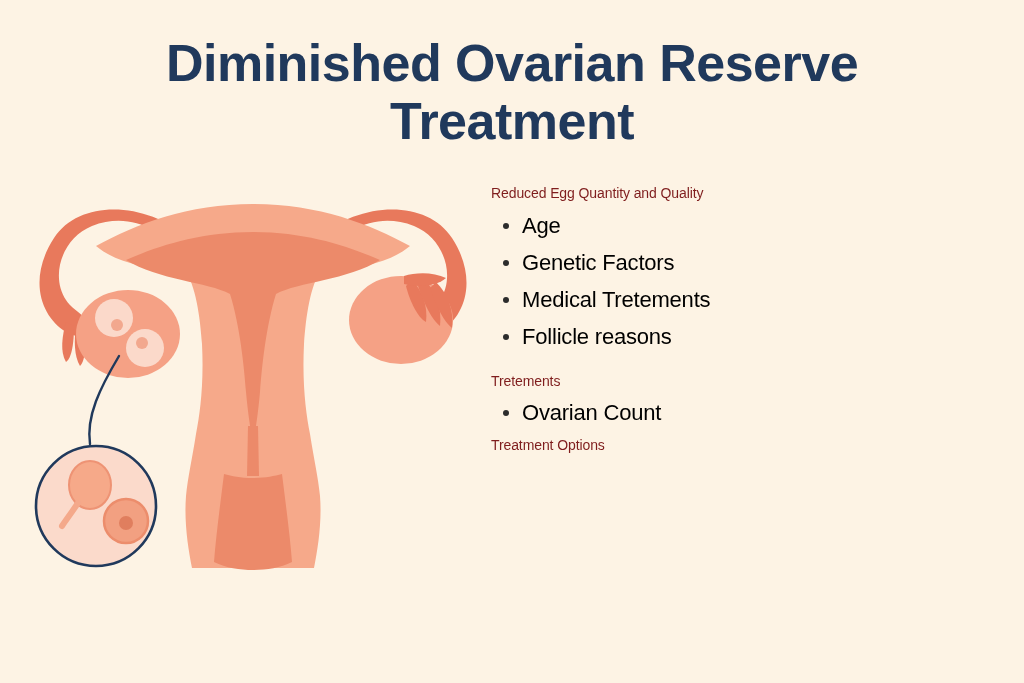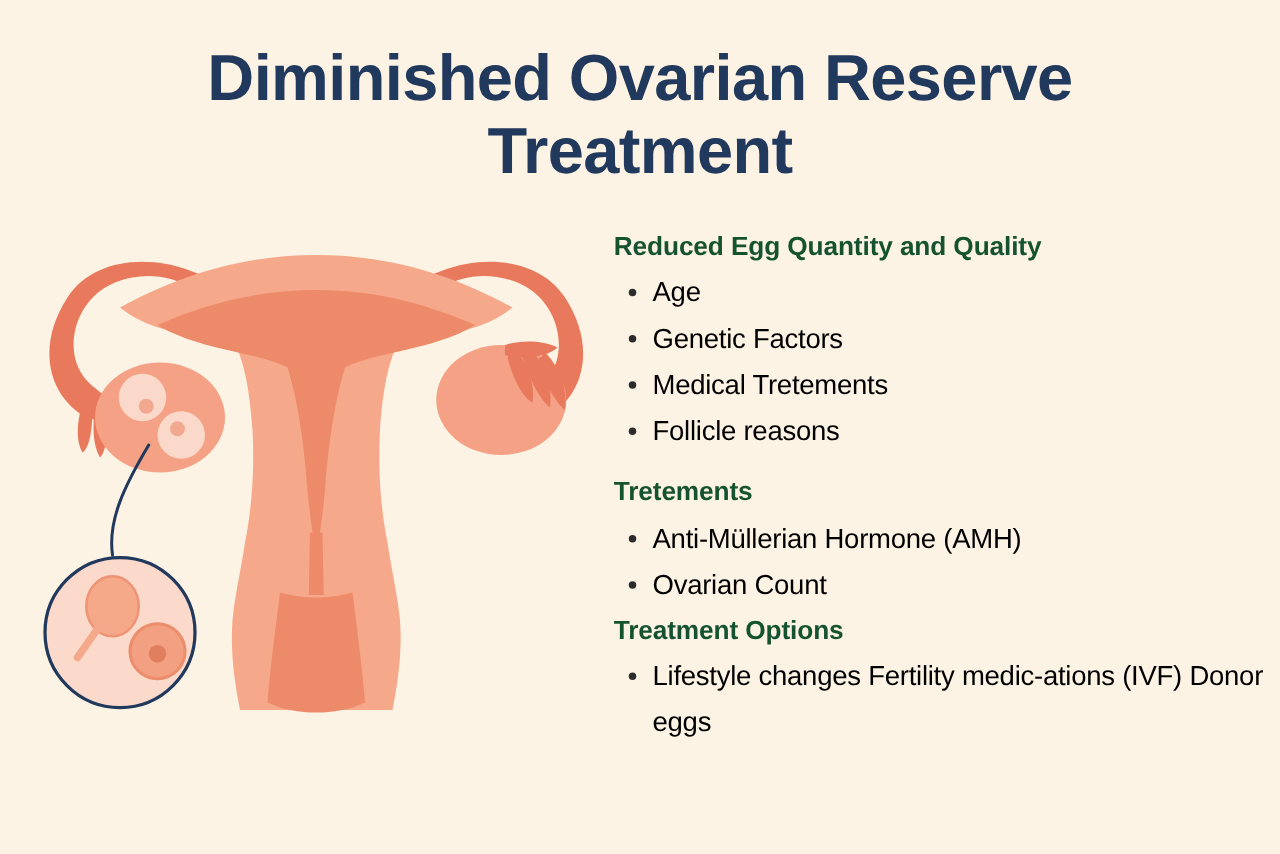--- a/index.html
+++ b/index.html
@@ -49,23 +49,23 @@
   .content {
     position: absolute;
     left: 491px;
     top: 185px;
     width: 520px;
   }
   .section {
     margin-bottom: 6px;
   }
   .section-heading {
-    font-size: 21px;
-    font-weight: bold;
-    color: #14532d;
+    font-size: 14px;
+    font-weight: normal;
+    color: #7f1d1d;
     letter-spacing: -0.1px;
     margin: 0 0 4px 0;
     line-height: 1.25;
   }
   .bullets {
     list-style: none;
     margin: 0;
     padding: 0;
   }
   .bullets li {
@@ -191,27 +191,23 @@
         <li>Age</li>
         <li>Genetic Factors</li>
         <li>Medical Tretements</li>
         <li>Follicle reasons</li>
       </ul>
     </div>
 
     <div class="section gap-diag">
       <div class="section-heading">Tretements</div>
       <ul class="bullets">
-        <li>Anti-Müllerian Hormone (AMH)</li>
         <li>Ovarian Count</li>
       </ul>
     </div>
 
     <div class="section gap-treat">
       <div class="section-heading">Treatment Options</div>
-      <ul class="bullets">
-        <li>Lifestyle changes Fertility medic-ations (IVF) Donor eggs</li>
-      </ul>
     </div>
 
   </div>
 
 </div>
 
 </body></html>

